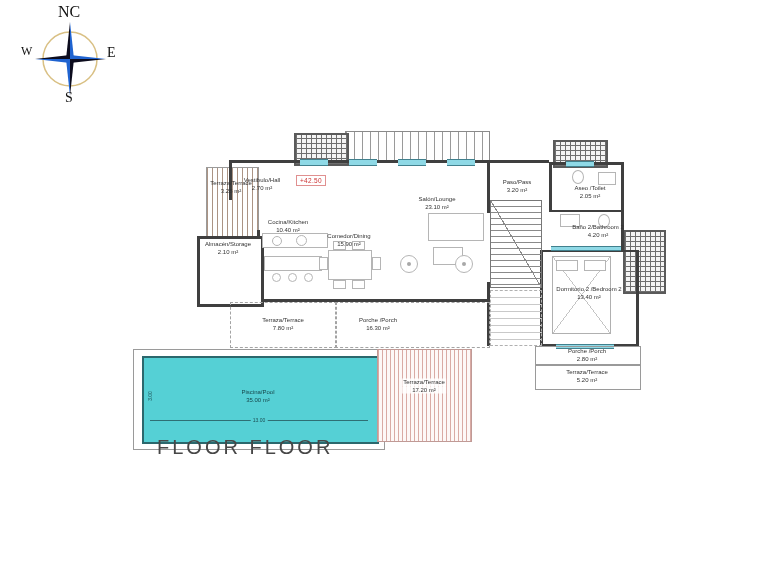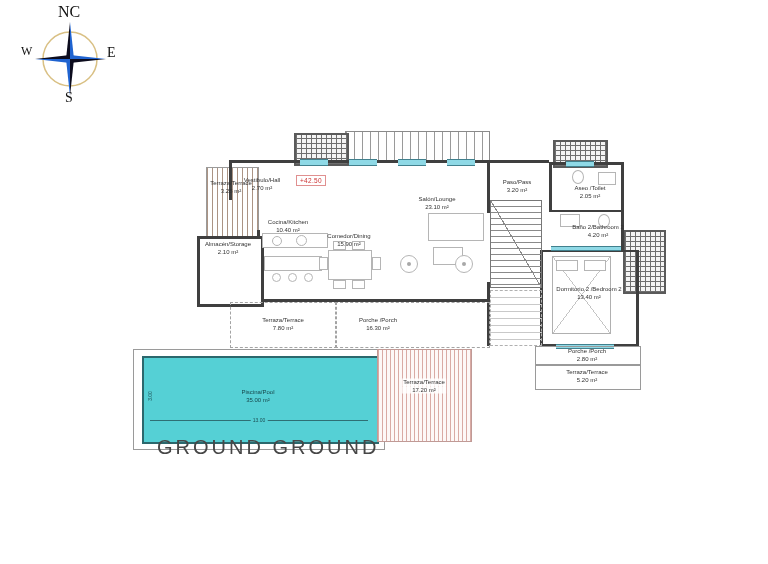--- a/index.html
+++ b/index.html
@@ -223,15 +223,15 @@
     <div>Porche /Porch</div>
       <div>2.80 m²</div>
   </div>
   <div class="rlabel" style="left:587px;top:376px">
     <div>Terraza/Terrace</div>
       <div>5.20 m²</div>
   </div>
 
   <div class="level" style="left:296px;top:175px">+42.50</div>
 
-  <div class="floor-title" style="left:157px;top:436px">GROUND GROUND</div>
+  <div class="floor-title" style="left:157px;top:436px">FLOOR FLOOR</div>
 
 </div>
 
 </body></html>

